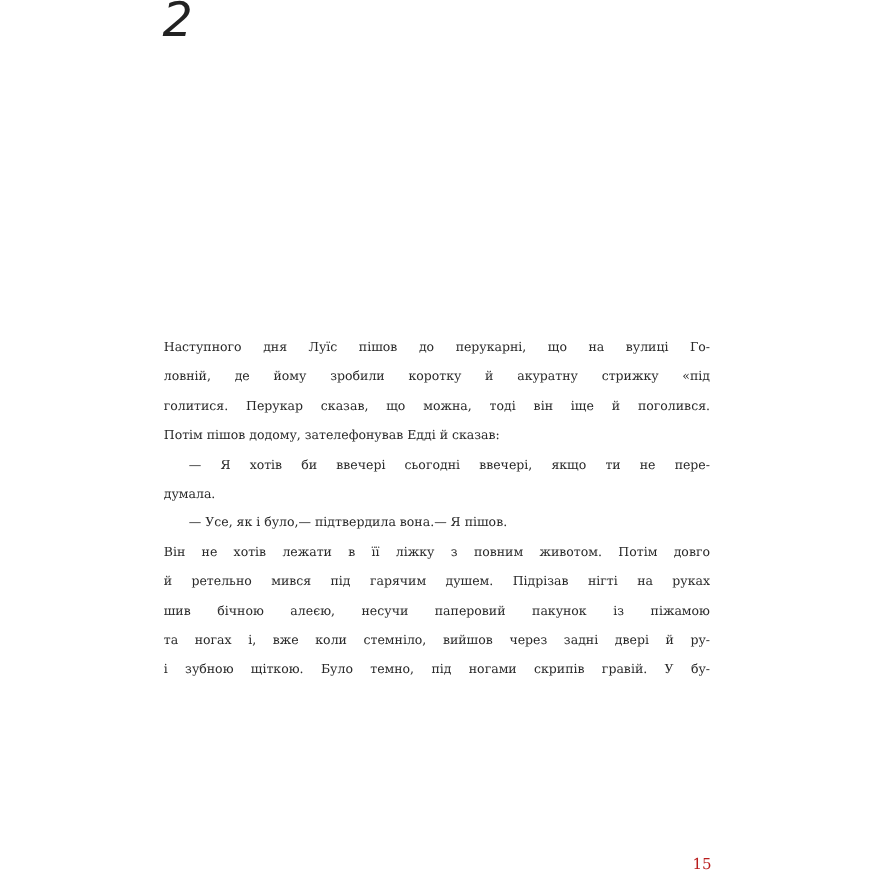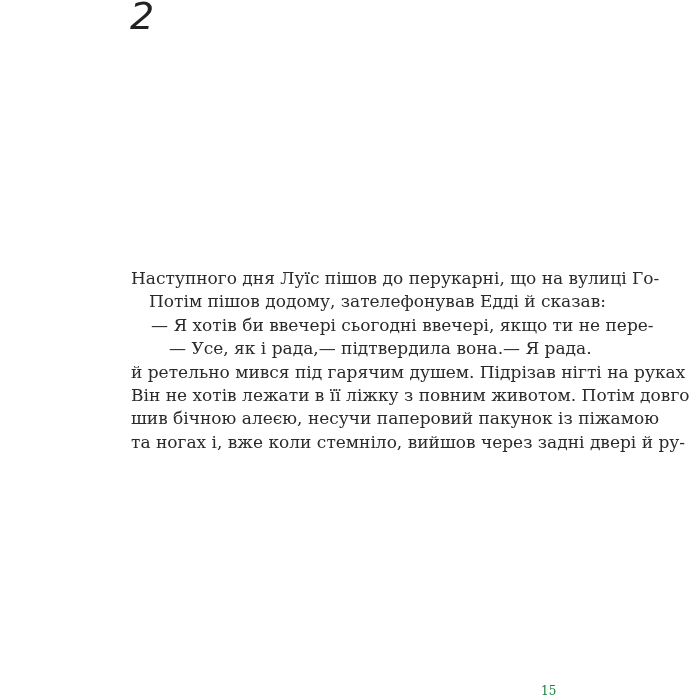--- a/index.html
+++ b/index.html
@@ -29,54 +29,57 @@
     .body-text {
       position: absolute;
       left: 131px;
       top: 267px;
       width: 437px;
     }
     .line {
       display: block;
       height: 23.4px;
       line-height: 23.4px;
-      font-size: 17px;
+      font-size: 10px;
       white-space: nowrap;
       text-align: justify;
       text-align-last: justify;
       letter-spacing: 0px;
     }
     .line.last {
       text-align-last: left;
-      margin-left: 18px;
     }
     .line.indent {
       padding-left: 20px;
     }
     .page-number {
       position: absolute;
-      left: 541px;
+      left: 554px;
       top: 684px;
       font-family: "DejaVu Serif", "Liberation Serif", serif;
       font-size: 12px;
       line-height: 14px;
-      color: #15803d;
+      color: #b91c1c;
     }
   </style>
 </head>
 <body>
 
 <div class="page">
   <div class="chapter-number">2</div>
 
   <div class="body-text">
     <span class="line">Наступного дня Луїс пішов до перукарні, що на вулиці Го-</span>
+    <span class="line">ловній, де йому зробили коротку й акуратну стрижку «під</span>
+    <span class="line">голитися. Перукар сказав, що можна, тоді він іще й поголився.</span>
     <span class="line last">Потім пішов додому, зателефонував Едді й сказав:</span>
     <span class="line indent">— Я хотів би ввечері сьогодні ввечері, якщо ти не пере-</span>
-    <span class="line indent last">— Усе, як і рада,— підтвердила вона.— Я рада.</span>
+    <span class="line last">думала.</span>
+    <span class="line indent last">— Усе, як і було,— підтвердила вона.— Я пішов.</span>
+    <span class="line">Він не хотів лежати в її ліжку з повним животом. Потім довго</span>
     <span class="line">й ретельно мився під гарячим душем. Підрізав нігті на руках</span>
-    <span class="line">Він не хотів лежати в її ліжку з повним животом. Потім довго</span>
     <span class="line">шив бічною алеєю, несучи паперовий пакунок із піжамою</span>
     <span class="line">та ногах і, вже коли стемніло, вийшов через задні двері й ру-</span>
+    <span class="line">і зубною щіткою. Було темно, під ногами скрипів гравій. У бу-</span>
   </div>
 
   <div class="page-number">15</div>
 </div>
 
 </body></html>

